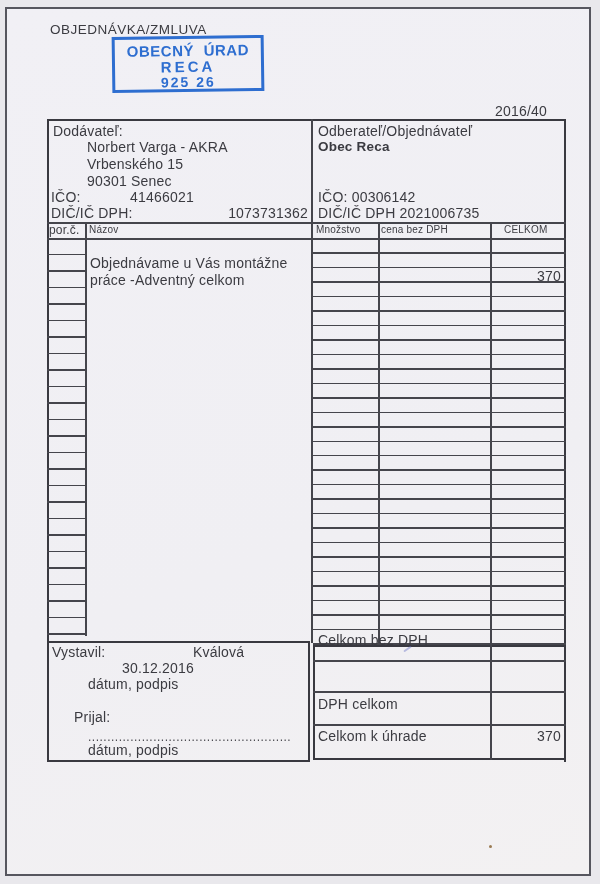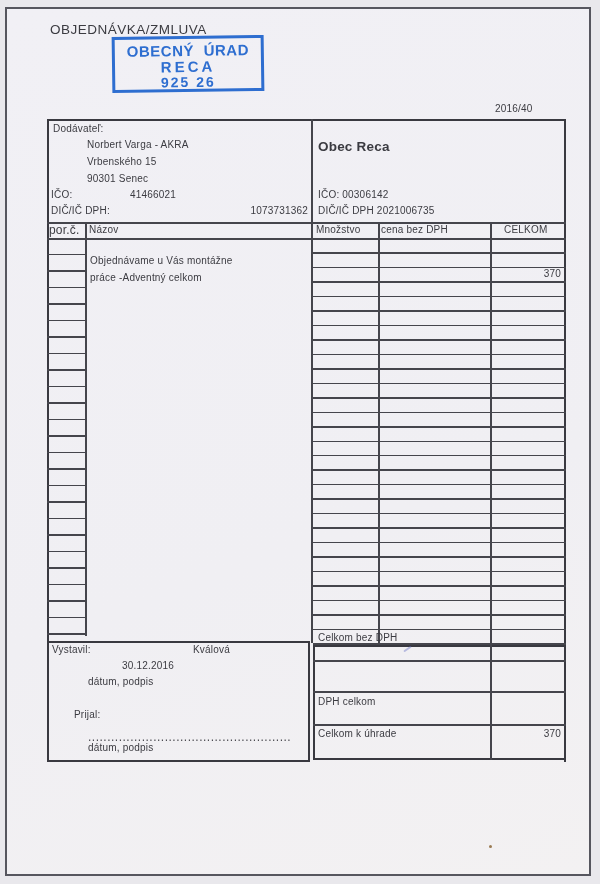--- a/index.html
+++ b/index.html
@@ -8,21 +8,21 @@
     background:#e9e8ec;
     font-family:"Liberation Sans", sans-serif;
   }
   .page { position:absolute; left:0; top:0; width:600px; height:884px; }
   .scan-frame {
     position:absolute; left:5px; top:7px; width:586px; height:869px;
     border:2px solid #56565e; box-sizing:border-box;
     background:linear-gradient(160deg,#f1f0f5 0%, #f0eff3 60%, #f3f1f2 100%);
   }
   .t {
-    position:absolute; font-size:10px; color:#3b3b41; white-space:nowrap;
+    position:absolute; font-size:14px; color:#3b3b41; white-space:nowrap;
     line-height:1.15; letter-spacing:0.2px;
   }
   .b { font-weight:bold; }
   .line { position:absolute; background:#45454c; }
   .box  { position:absolute; border:2px solid #393940; box-sizing:border-box; }
 
   
   .title { left:50px; top:22px; font-size:13.5px; letter-spacing:0.5px; }
   .stamp {
     position:absolute; left:112px; top:36px; width:152px; height:56px;
@@ -89,20 +89,21 @@
 
   <div class="t" style="left:53px; top:123px;">Dodávateľ:</div>
   <div class="t" style="left:87px; top:139px;">Norbert Varga - AKRA</div>
   <div class="t" style="left:87px; top:156px;">Vrbenského 15</div>
   <div class="t" style="left:87px; top:173px;">90301 Senec</div>
   <div class="t" style="left:51px; top:189px;">IČO:</div>
   <div class="t" style="left:130px; top:189px;">41466021</div>
   <div class="t" style="left:51px; top:205px;">DIČ/IČ DPH:</div>
   <div class="t num-cell" style="left:190px; top:205px; width:118px;">1073731362</div>
 
+  <div class="t" style="left:318px; top:123px;">Odberateľ/Objednávateľ</div>
   <div class="t b" style="left:318px; top:139px; font-size:13.5px;">Obec Reca</div>
   <div class="t" style="left:318px; top:189px;">IČO: 00306142</div>
   <div class="t" style="left:318px; top:205px;">DIČ/IČ DPH 2021006735</div>
 
   <div class="line hdr-top"></div>
   <div class="line hdr-bot"></div>
   <div class="line v-porc"></div>
   <div class="line v-cena"></div>
   <div class="line v-celk"></div>
   <div class="t th" style="left:49px; top:224px; font-size:12px;">por.č.</div>

